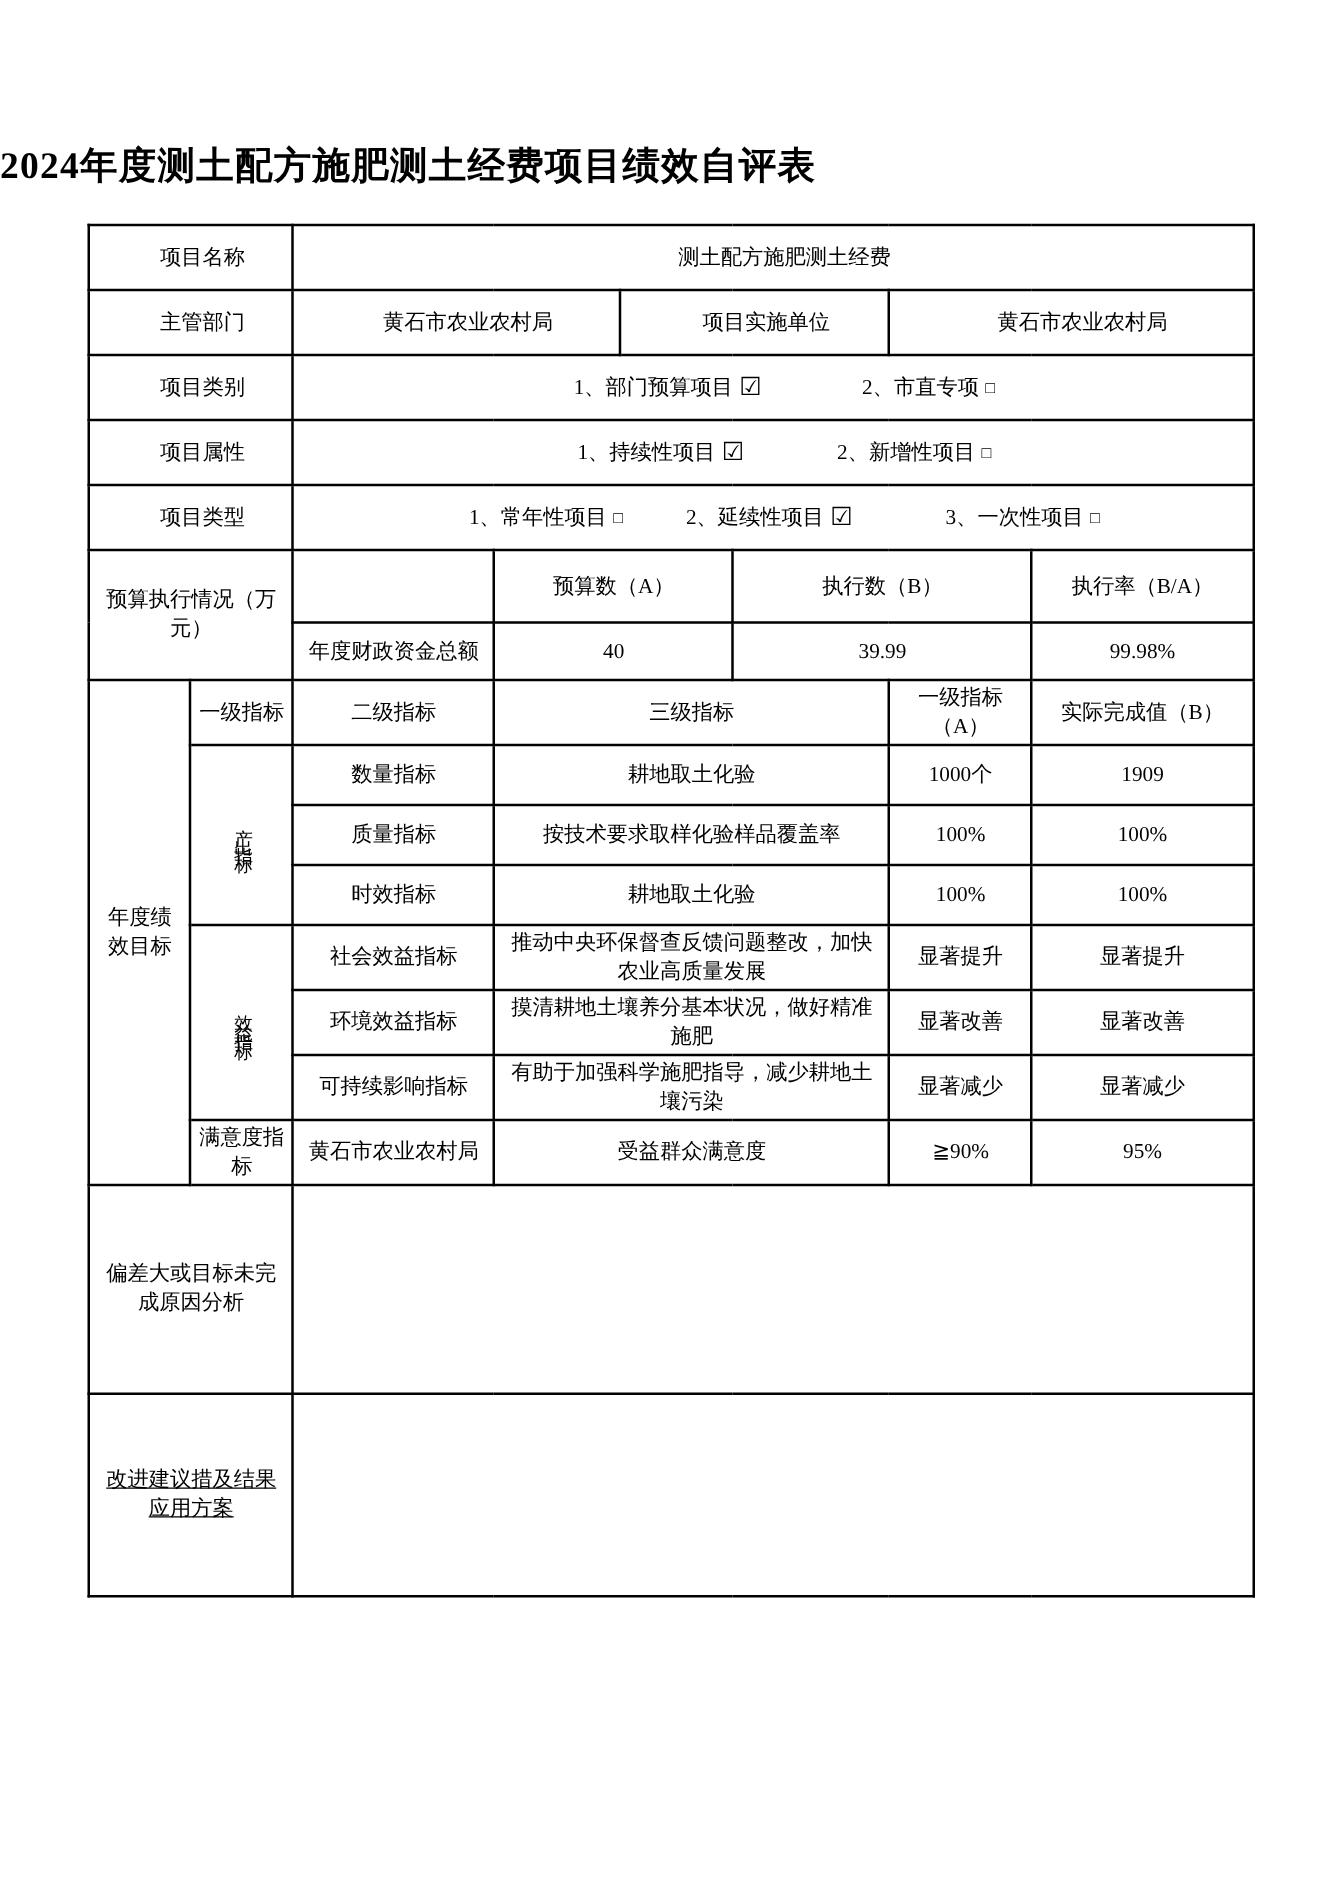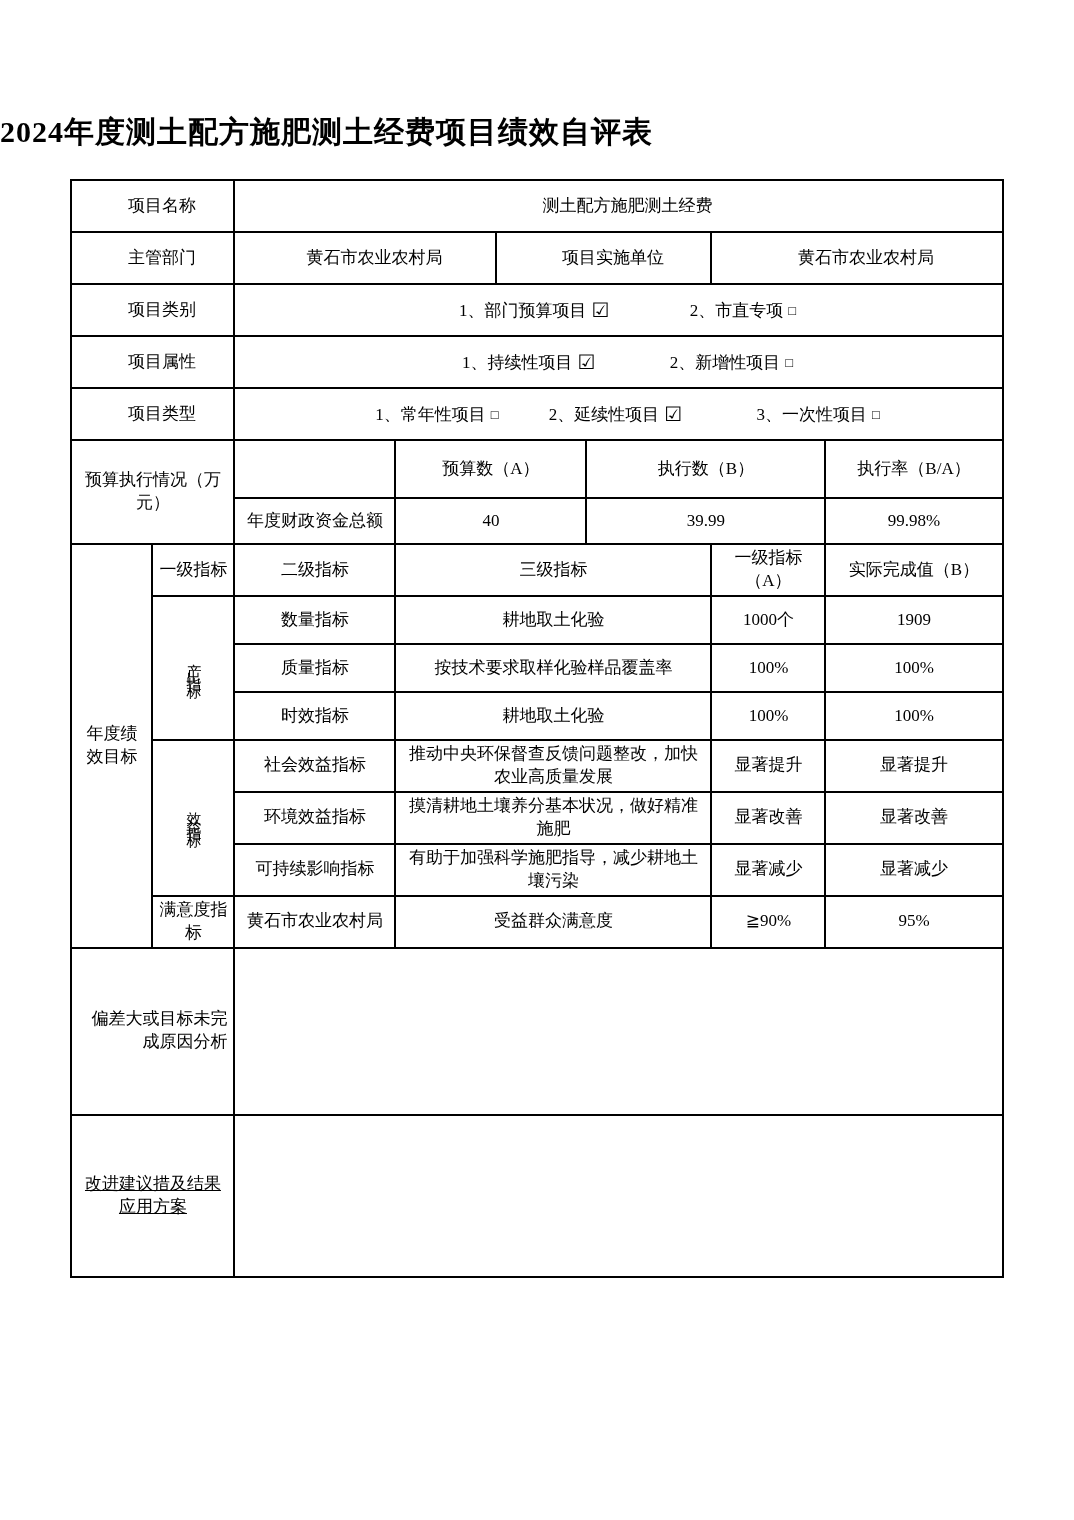--- a/index.html
+++ b/index.html
@@ -40,21 +40,21 @@
     text-align: center;
     overflow: hidden;
     word-break: break-all;
   }
   
   tr.r-basic td   { height: 46px; padding-left: 24px; }
   tr.r-bhead td   { height: 52px; }
   tr.r-bdata td   { height: 40px; }
   tr.r-ihead td   { height: 46px; }
   tr.r-ind td     { height: 42px; }
-  tr.r-dev td     { height: 161px; text-align: right; }
+  tr.r-dev td     { height: 161px; }
   tr.r-imp td     { height: 156px; text-decoration: underline; }
 
   td.left-text { text-align: left; padding-left: 10px; }
   td.label-cell { padding: 2px 10px; }
   td.small-head { font-size: 14px; padding: 2px 2px; }
   td.tiny { font-size: 14px; padding: 2px 2px; }
   td.vert-cell { padding: 0; }
   td.vert-cell span.vert {
     writing-mode: vertical-rl;
     text-orientation: upright;

